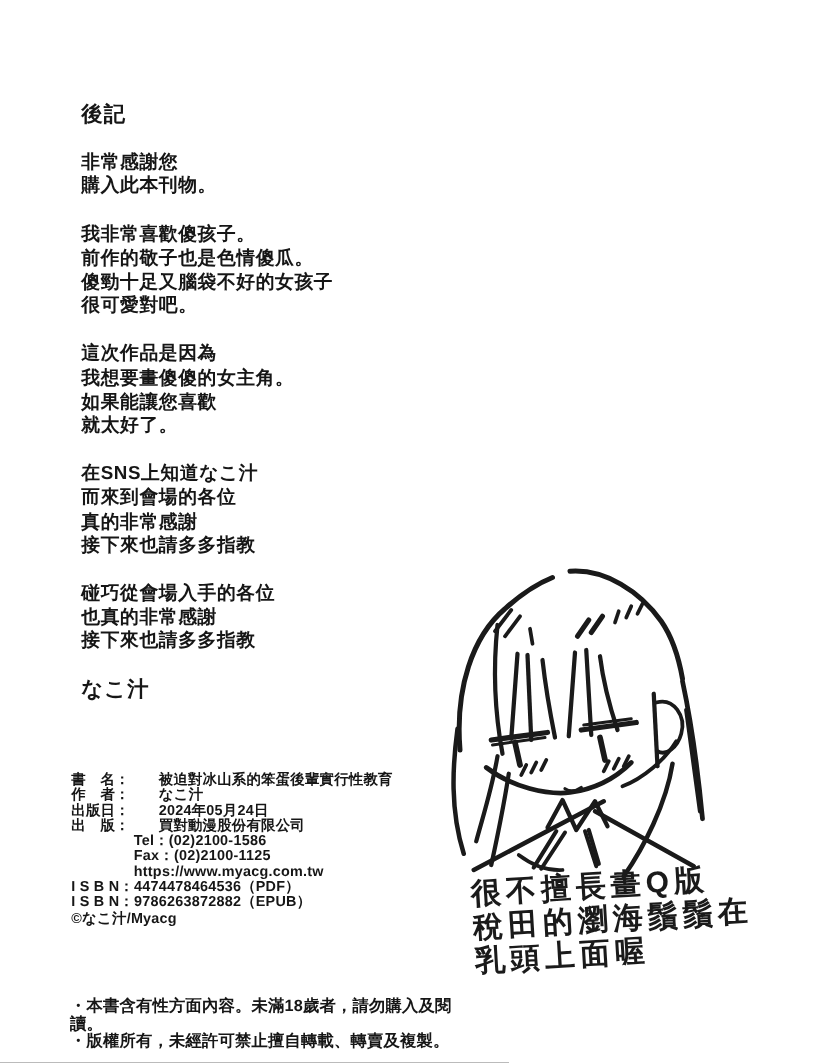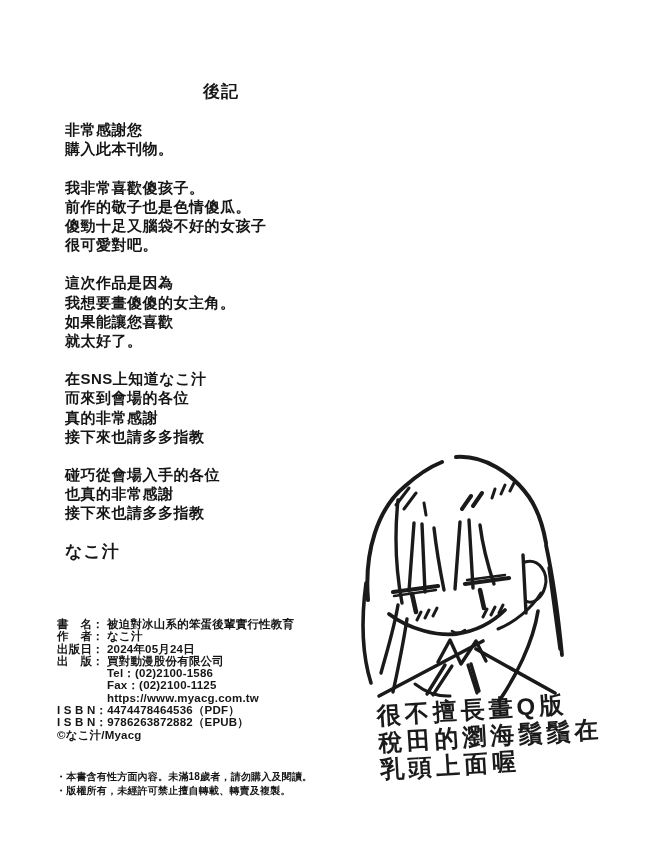--- a/index.html
+++ b/index.html
@@ -5,21 +5,21 @@
   html,body{margin:0;padding:0;background:#888;}
   .page{
     position:relative;width:650px;height:850px;background:#ffffff;
     font-family:"Liberation Sans","DejaVu Sans",sans-serif;
     color:#161616;overflow:hidden;margin:0 auto;
   }
   
   .afterword{position:absolute;left:65px;top:82px;width:300px;}
   .afterword h1{
     font-size:17px;font-weight:700;letter-spacing:1px;
-    margin:0 0 19px 12px;line-height:19.2px;text-align:center;
+    margin:0 0 19px 0;line-height:19.2px;
   }
   .afterword p{
     font-size:15px;font-weight:700;letter-spacing:0.5px;
     margin:0 0 19px 0;line-height:19.2px;white-space:pre-line;
   }
   .signature{
     font-size:17px;font-weight:700;letter-spacing:1px;line-height:19.2px;
     margin-top:19px;
   }
   
@@ -32,26 +32,26 @@
     white-space:pre-line;transform:rotate(-3.5deg);transform-origin:0 0;
     color:#1a1a1a;
   }
   
   .colophon{
     position:absolute;left:57px;top:618px;width:300px;
     font-size:11.5px;font-weight:700;line-height:12.3px;letter-spacing:0.2px;
   }
   .colophon .row{display:flex;align-items:flex-end;}
   .colophon .lab{display:inline-block;width:50px;flex:0 0 50px;}
-  .colophon .val{display:inline-block;}
+  .colophon .val{display:inline-block;margin-left:20px;}
   .colophon .extra{padding-left:50px;}
   
   .disclaimer{
-    position:absolute;left:56px;top:770px;width:330px;
-    font-size:10px;font-weight:700;line-height:14px;letter-spacing:0.2px;
+    position:absolute;left:56px;top:798px;width:330px;
+    font-size:13px;font-weight:700;line-height:14px;letter-spacing:0.2px;
   }
 </style>
 </head>
 <body>
 
 <div class="page">
 
   <section class="afterword">
     <h1>後記</h1>
     <p>非常感謝您

